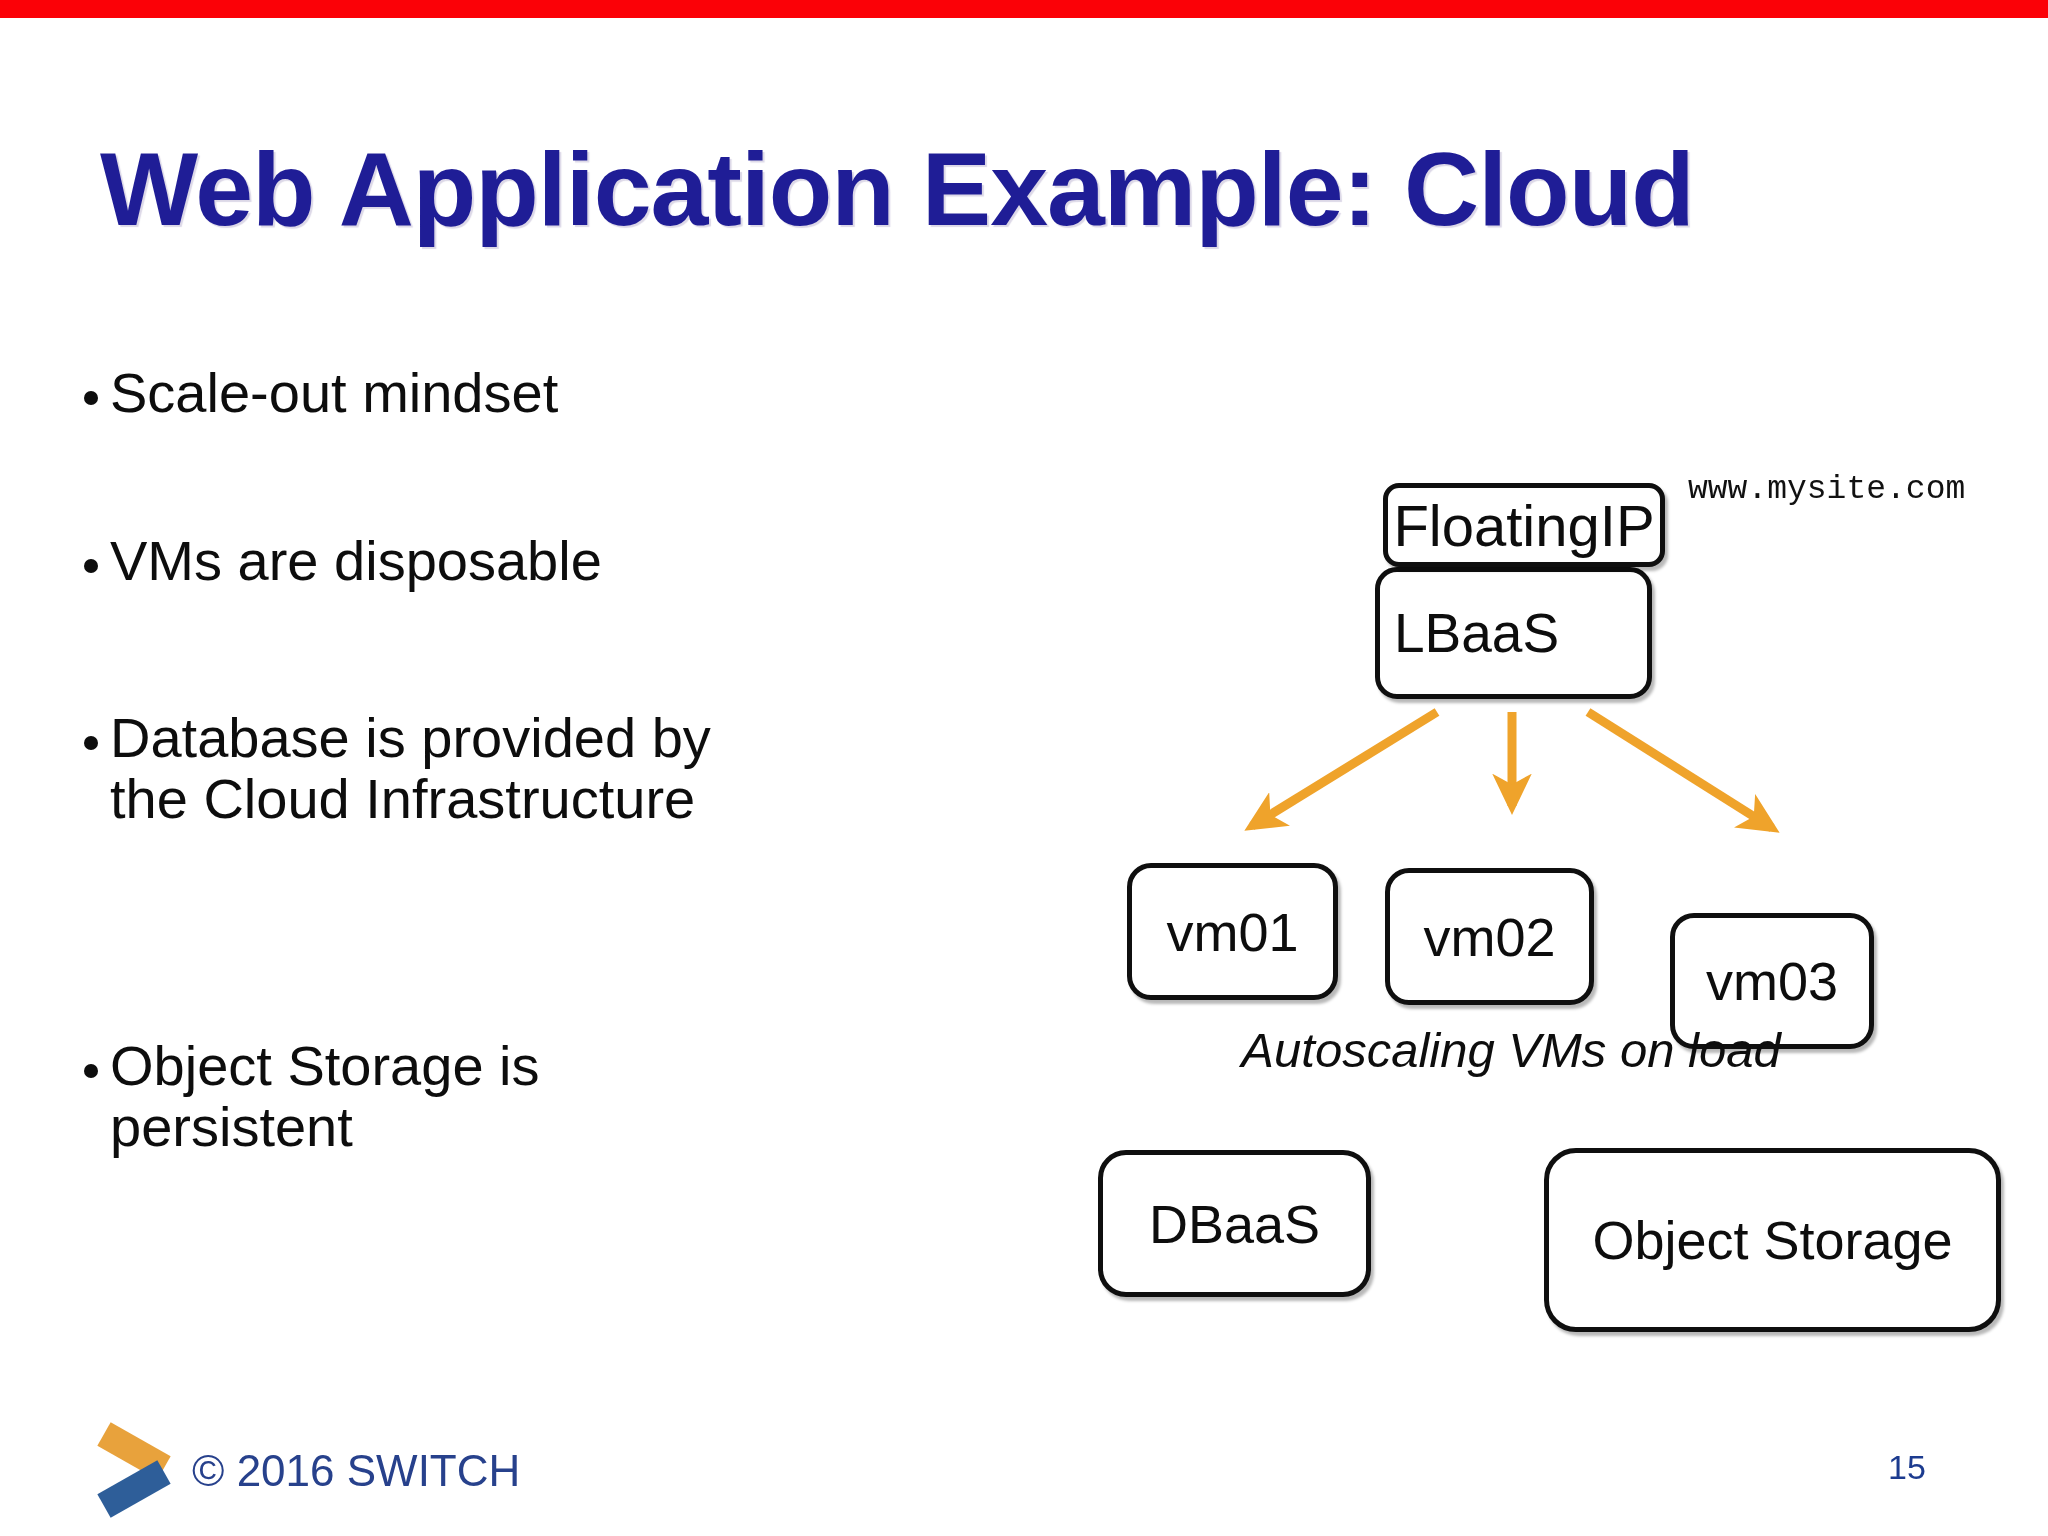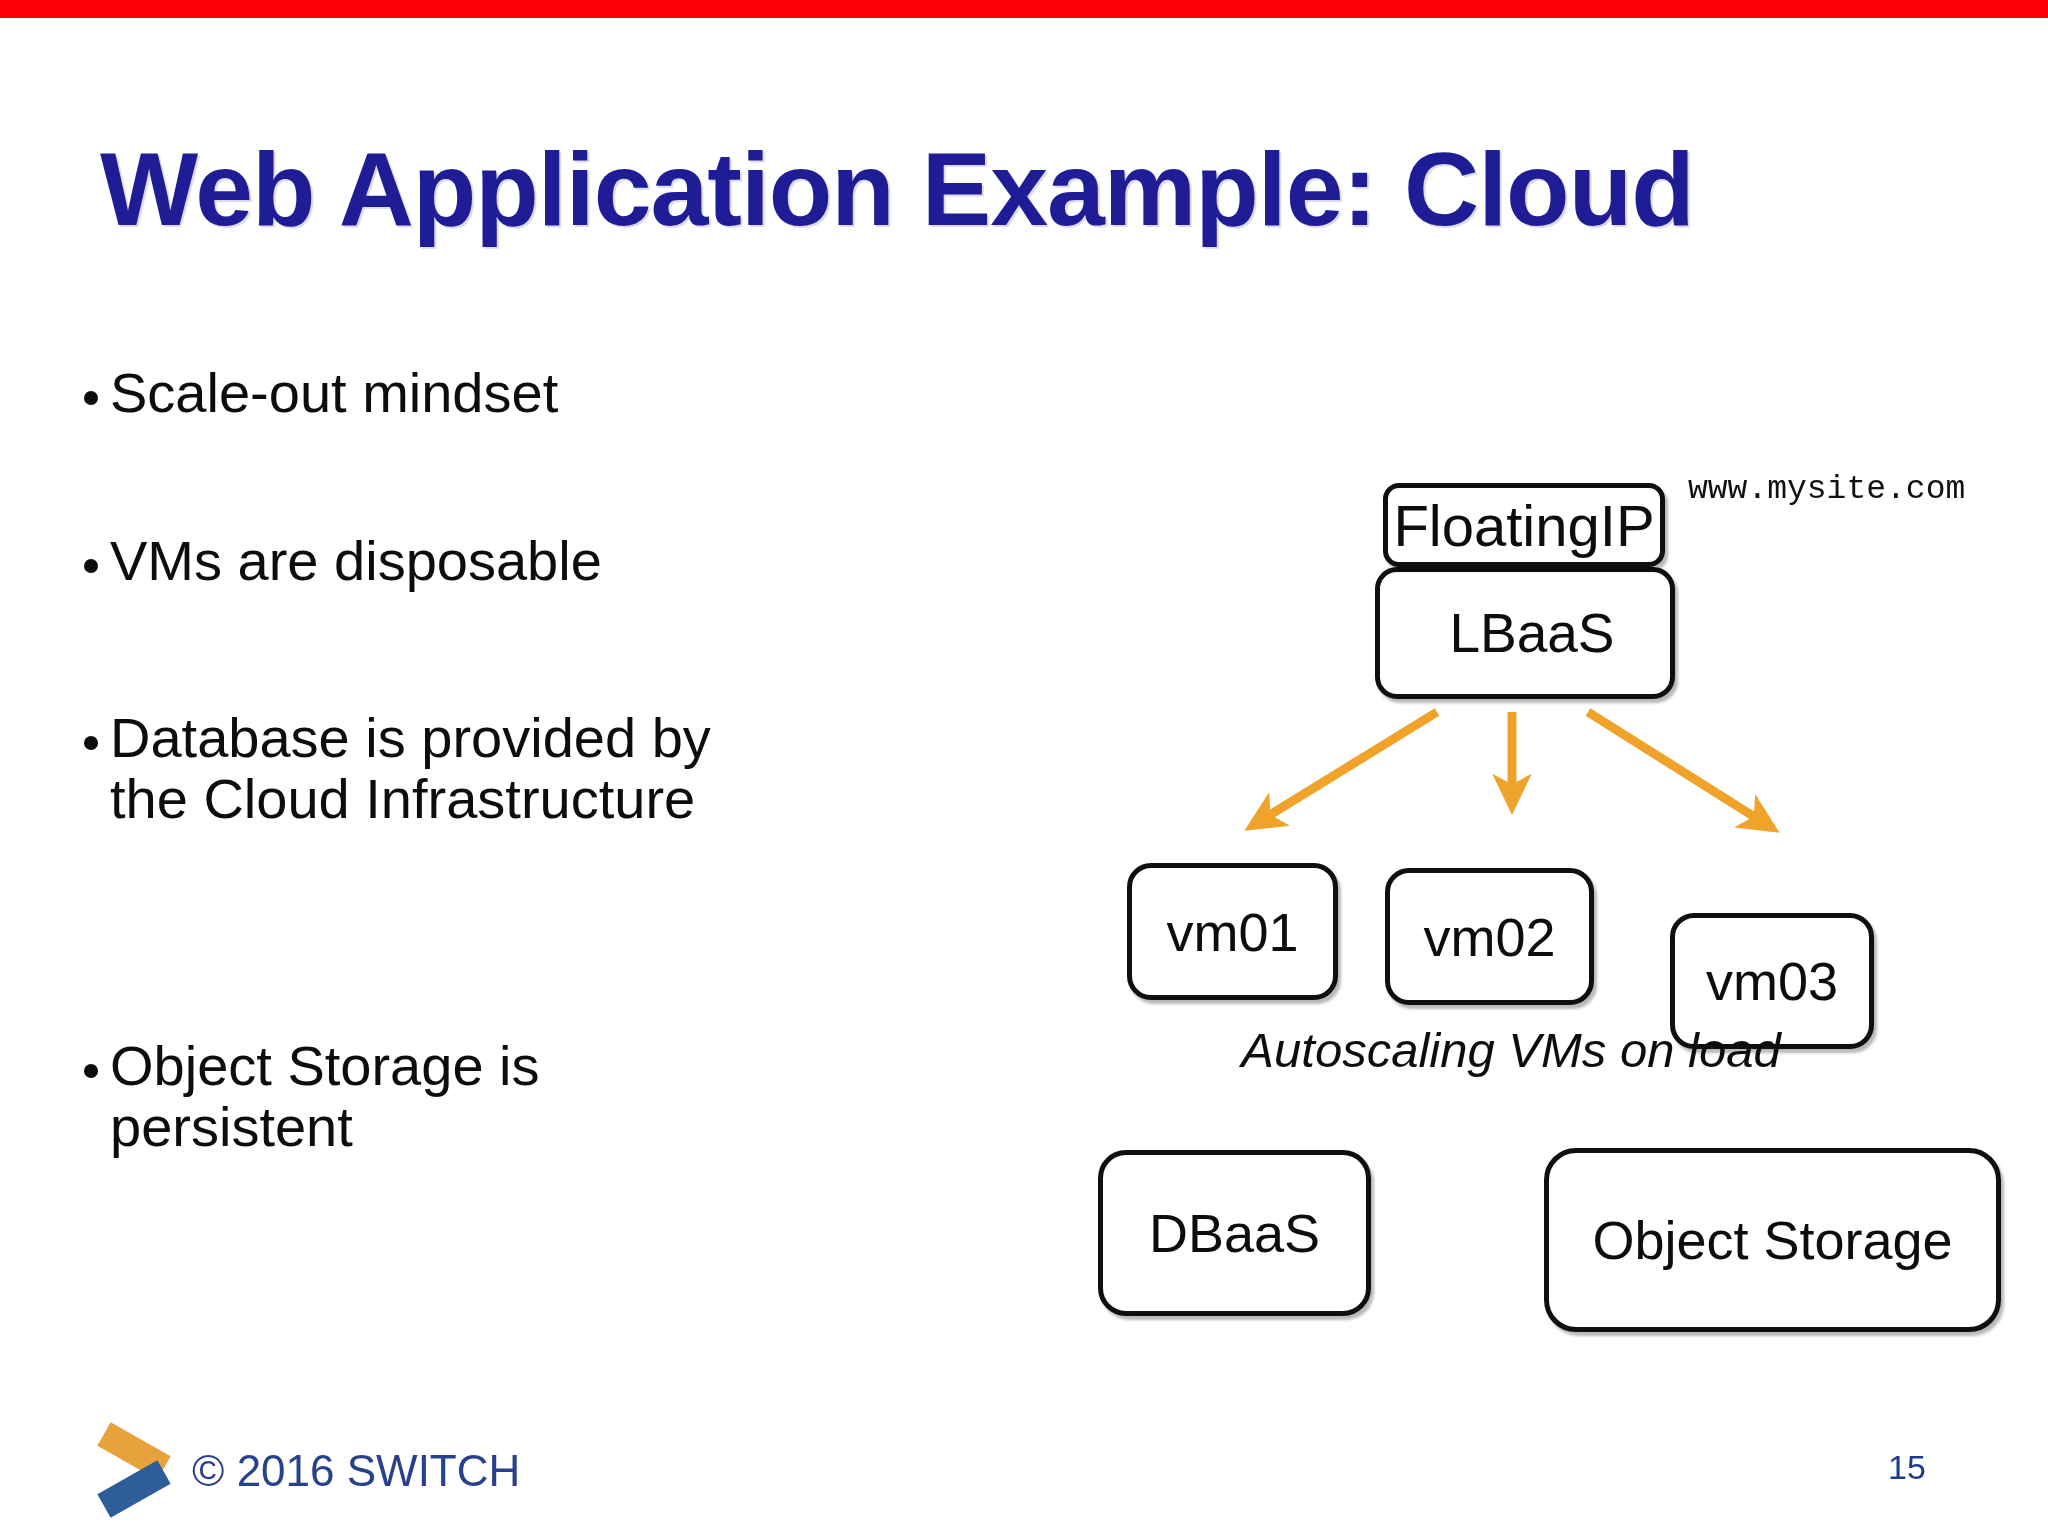--- a/index.html
+++ b/index.html
@@ -29,26 +29,26 @@
   #bullet-text-2{top:707px;} #bullet-dot-2{top:736px;}
   #bullet-text-3{top:1035px;}#bullet-dot-3{top:1064px;}
   
   .dbox{
     background:#ffffff;border:5px solid #0f0f0f;
     box-shadow:3px 4px 3px rgba(0,0,0,0.28);
     display:flex;align-items:center;justify-content:center;
     font-size:54px;color:#0d0d0d;box-sizing:border-box;
   }
   #floatingip-box{left:1383px;top:483px;width:282px;height:84px;border-radius:16px;z-index:3;font-size:58px;}
-  #lbaas-box{left:1375px;top:567px;width:300px;height:132px;border-radius:22px;z-index:2;
-             justify-content:center;padding-left:14px;font-size:55px;}
+  #lbaas-box{left:1375px;top:567px;width:277px;height:132px;border-radius:22px;z-index:2;
+             justify-content:flex-start;padding-left:14px;font-size:55px;}
   #vm01-box{left:1127px;top:863px;width:211px;height:137px;border-radius:24px;}
   #vm02-box{left:1385px;top:868px;width:209px;height:137px;border-radius:24px;align-items:center;}
   #vm03-box{left:1670px;top:913px;width:204px;height:136px;border-radius:24px;}
-  #dbaas-box{left:1098px;top:1150px;width:273px;height:166px;border-radius:28px;}
+  #dbaas-box{left:1098px;top:1150px;width:273px;height:147px;border-radius:28px;}
   #objectstorage-box{left:1544px;top:1148px;width:457px;height:184px;border-radius:32px;}
   
   #hostname-note{
     left:1688px;top:470px;width:360px;
     font-family:"Liberation Mono","DejaVu Sans Mono",monospace;
     font-size:33px;line-height:39px;color:#111;
   }
   
   #autoscaling-caption{
     left:1150px;top:1022px;width:722px;text-align:center;

